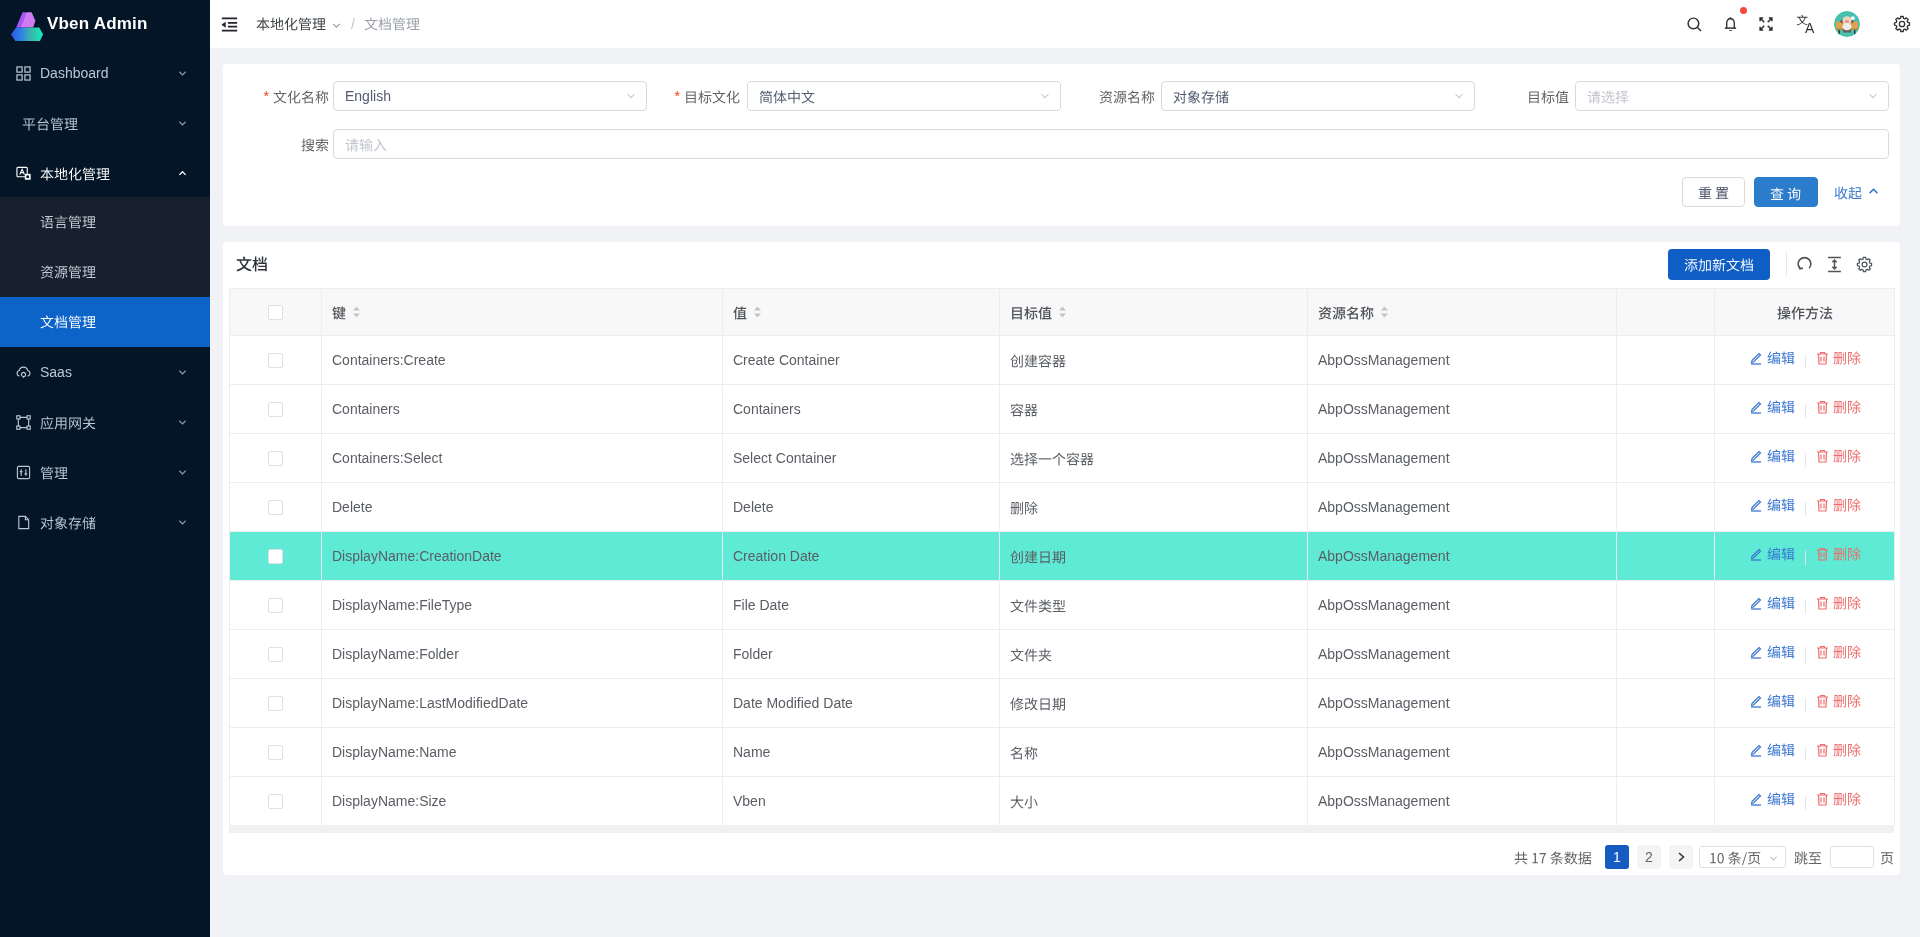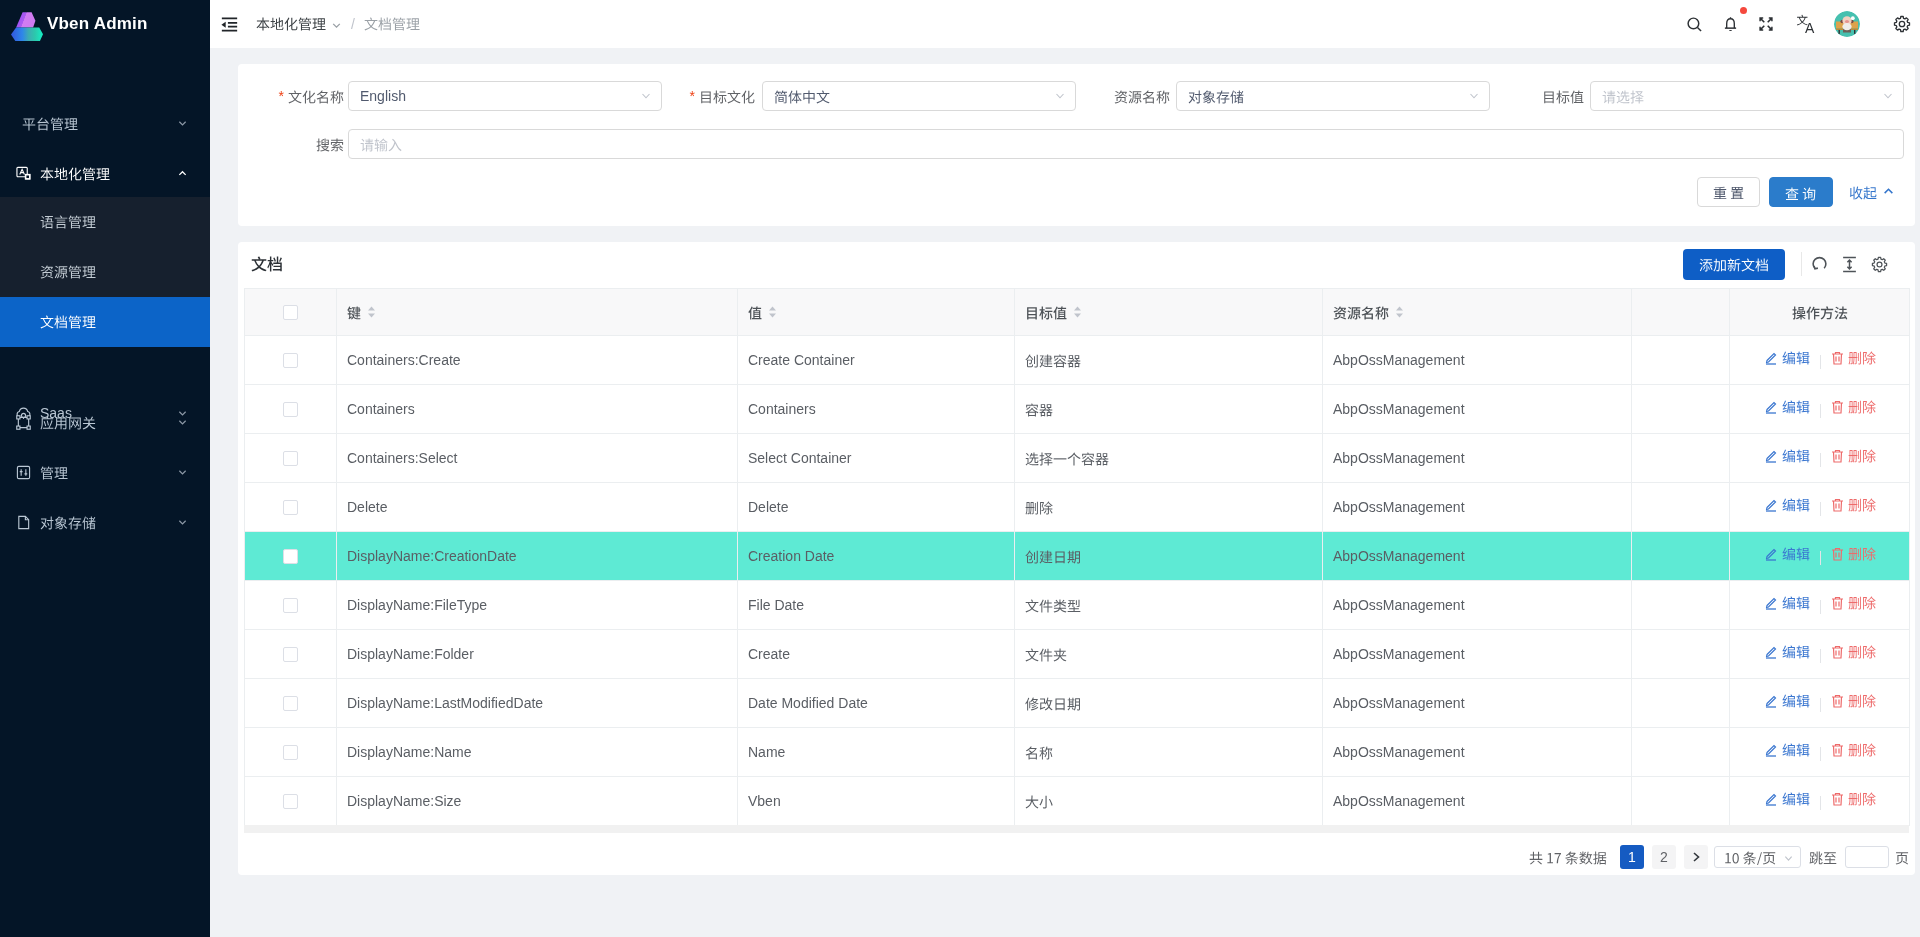--- a/index.html
+++ b/index.html
@@ -22,21 +22,21 @@
 .smi { position:absolute; left:0; width:210px; height:50px; display:flex; align-items:center; padding-left:40px; color:#c3ccd4; }
 .smi.active { background:#0c64c8; color:#fff; }
 .car { display:inline-block; width:9px; height:9px; }
 
 
 .hdr { position:absolute; left:210px; top:0; width:1710px; height:48px; background:#fff; }
 .hicon { position:absolute; top:0; height:48px; display:flex; align-items:center; justify-content:center; color:#36393c; }
 .crumb { position:absolute; left:46px; top:0; height:48px; display:flex; align-items:center; }
 
 
-.card { position:absolute; left:238px; background:#fff; border-radius:4px; }
+.card { position:absolute; left:223px; background:#fff; border-radius:4px; }
 .formcard { top:64px; width:1677px; height:162px; }
 .tablecard { top:242px; width:1677px; height:633px; }
 
 
 .flabel { position:absolute; height:30px; line-height:30px; text-align:right; color:#606266; }
 .req:before { content:"*"; color:#ed4014; margin-right:4px; font-size:14px; }
 .sel { position:absolute; height:30px; border:1px solid #d9d9d9; border-radius:4px; background:#fff; line-height:28px; padding-left:11px; color:#515a6e; }
 .sel .sarrow { position:absolute; right:10px; top:9px; width:10px; height:10px; }
 .btn { position:absolute; height:30px; border-radius:4px; text-align:center; line-height:28px; font-size:14px; }
 .btn-plain { border:1px solid #d9d9d9; background:#fff; color:#515a6e; }
@@ -118,20 +118,32 @@
             <g transform="translate(0,12.32) scale(0.014,-0.014)">
               <use href="#g6587" x="0"></use>
               <use href="#g6863" x="1000"></use>
               <use href="#g7ba1" x="2000"></use>
               <use href="#g7406" x="3000"></use>
             </g>
           </svg>
         </div>
     </div>
 
+    <div class="mi" style="top:48px;">
+      <svg class="ic" viewBox="0 0 16 16" fill="none" stroke="#bac7d4" stroke-width="1.3">
+        <rect x="1" y="1" width="5.5" height="5.5"></rect>
+          <rect x="9.5" y="1" width="5.5" height="5.5"></rect>
+        <rect x="1" y="9.5" width="5.5" height="5.5"></rect>
+          <rect x="9.5" y="9.5" width="5.5" height="5.5"></rect>
+      </svg>
+      <span class="tx">Dashboard</span>
+      <svg class="car ar" viewBox="0 0 10 10" fill="none" stroke="#8b97a5" stroke-width="1.4">
+          <path d="M1.5 3 L5 6.5 L8.5 3"></path>
+        </svg>
+    </div>
     <div class="mi noicon" style="top:98px;">
       <span class="tx"><svg width="56.0" height="14" viewBox="0 0 56.0 14" fill="#bac7d4" style="display:inline-block;vertical-align:middle;">
             <g transform="translate(0,12.32) scale(0.014,-0.014)">
               <use href="#g5e73" x="0"></use>
               <use href="#g53f0" x="1000"></use>
               <use href="#g7ba1" x="2000"></use>
               <use href="#g7406" x="3000"></use>
             </g>
           </svg></span>
       <svg class="car ar" viewBox="0 0 10 10" fill="none" stroke="#8b97a5" stroke-width="1.4">
@@ -151,21 +163,21 @@
               <use href="#g5730" x="1000"></use>
               <use href="#g5316" x="2000"></use>
               <use href="#g7ba1" x="3000"></use>
               <use href="#g7406" x="4000"></use>
             </g>
           </svg></span>
       <svg class="car ar" viewBox="0 0 10 10" fill="none" stroke="#fff" stroke-width="1.4">
           <path d="M1.5 6.5 L5 3 L8.5 6.5"></path>
         </svg>
     </div>
-    <div class="mi" style="top:347px;margin-top:41px;">
+    <div class="mi" style="top:347px;">
       <svg class="ic" viewBox="0 0 16 16" fill="none" stroke="#bac7d4" stroke-width="1.2">
         <path d="M3.8 11.8 a3 3 0 0 1 -0.3-5.9 a4.6 4.6 0 0 1 9 0 a3 3 0 0 1 -0.3 5.9"></path>
         <circle cx="8" cy="10" r="2.2"></circle>
         <path d="M8 12.2 v1.6"></path>
       </svg>
       <span class="tx">Saas</span>
       <svg class="car ar" viewBox="0 0 10 10" fill="none" stroke="#8b97a5" stroke-width="1.4">
           <path d="M1.5 3 L5 6.5 L8.5 3"></path>
         </svg>
     </div>
@@ -733,21 +745,21 @@
                   <g transform="translate(0,12.32) scale(0.014,-0.014)">
                     <use href="#g5220" x="0"></use>
                     <use href="#g9664" x="1000"></use>
                   </g>
                 </svg>
               </span></td>
       </tr>
       <tr>
         <td class="cbc"><span class="cb"></span></td>
         <td>DisplayName:Folder</td>
-        <td>Create</td>
+        <td>Folder</td>
         <td><svg width="42.0" height="14" viewBox="0 0 42.0 14" fill="#5a5e64" style="display:inline-block;vertical-align:middle;">
                 <g transform="translate(0,12.32) scale(0.014,-0.014)">
                   <use href="#g6587" x="0"></use>
                   <use href="#g4ef6" x="1000"></use>
                   <use href="#g5939" x="2000"></use>
                 </g>
               </svg></td>
         <td>AbpOssManagement</td>
         <td></td>
         <td class="opc"><span class="alink edit">

